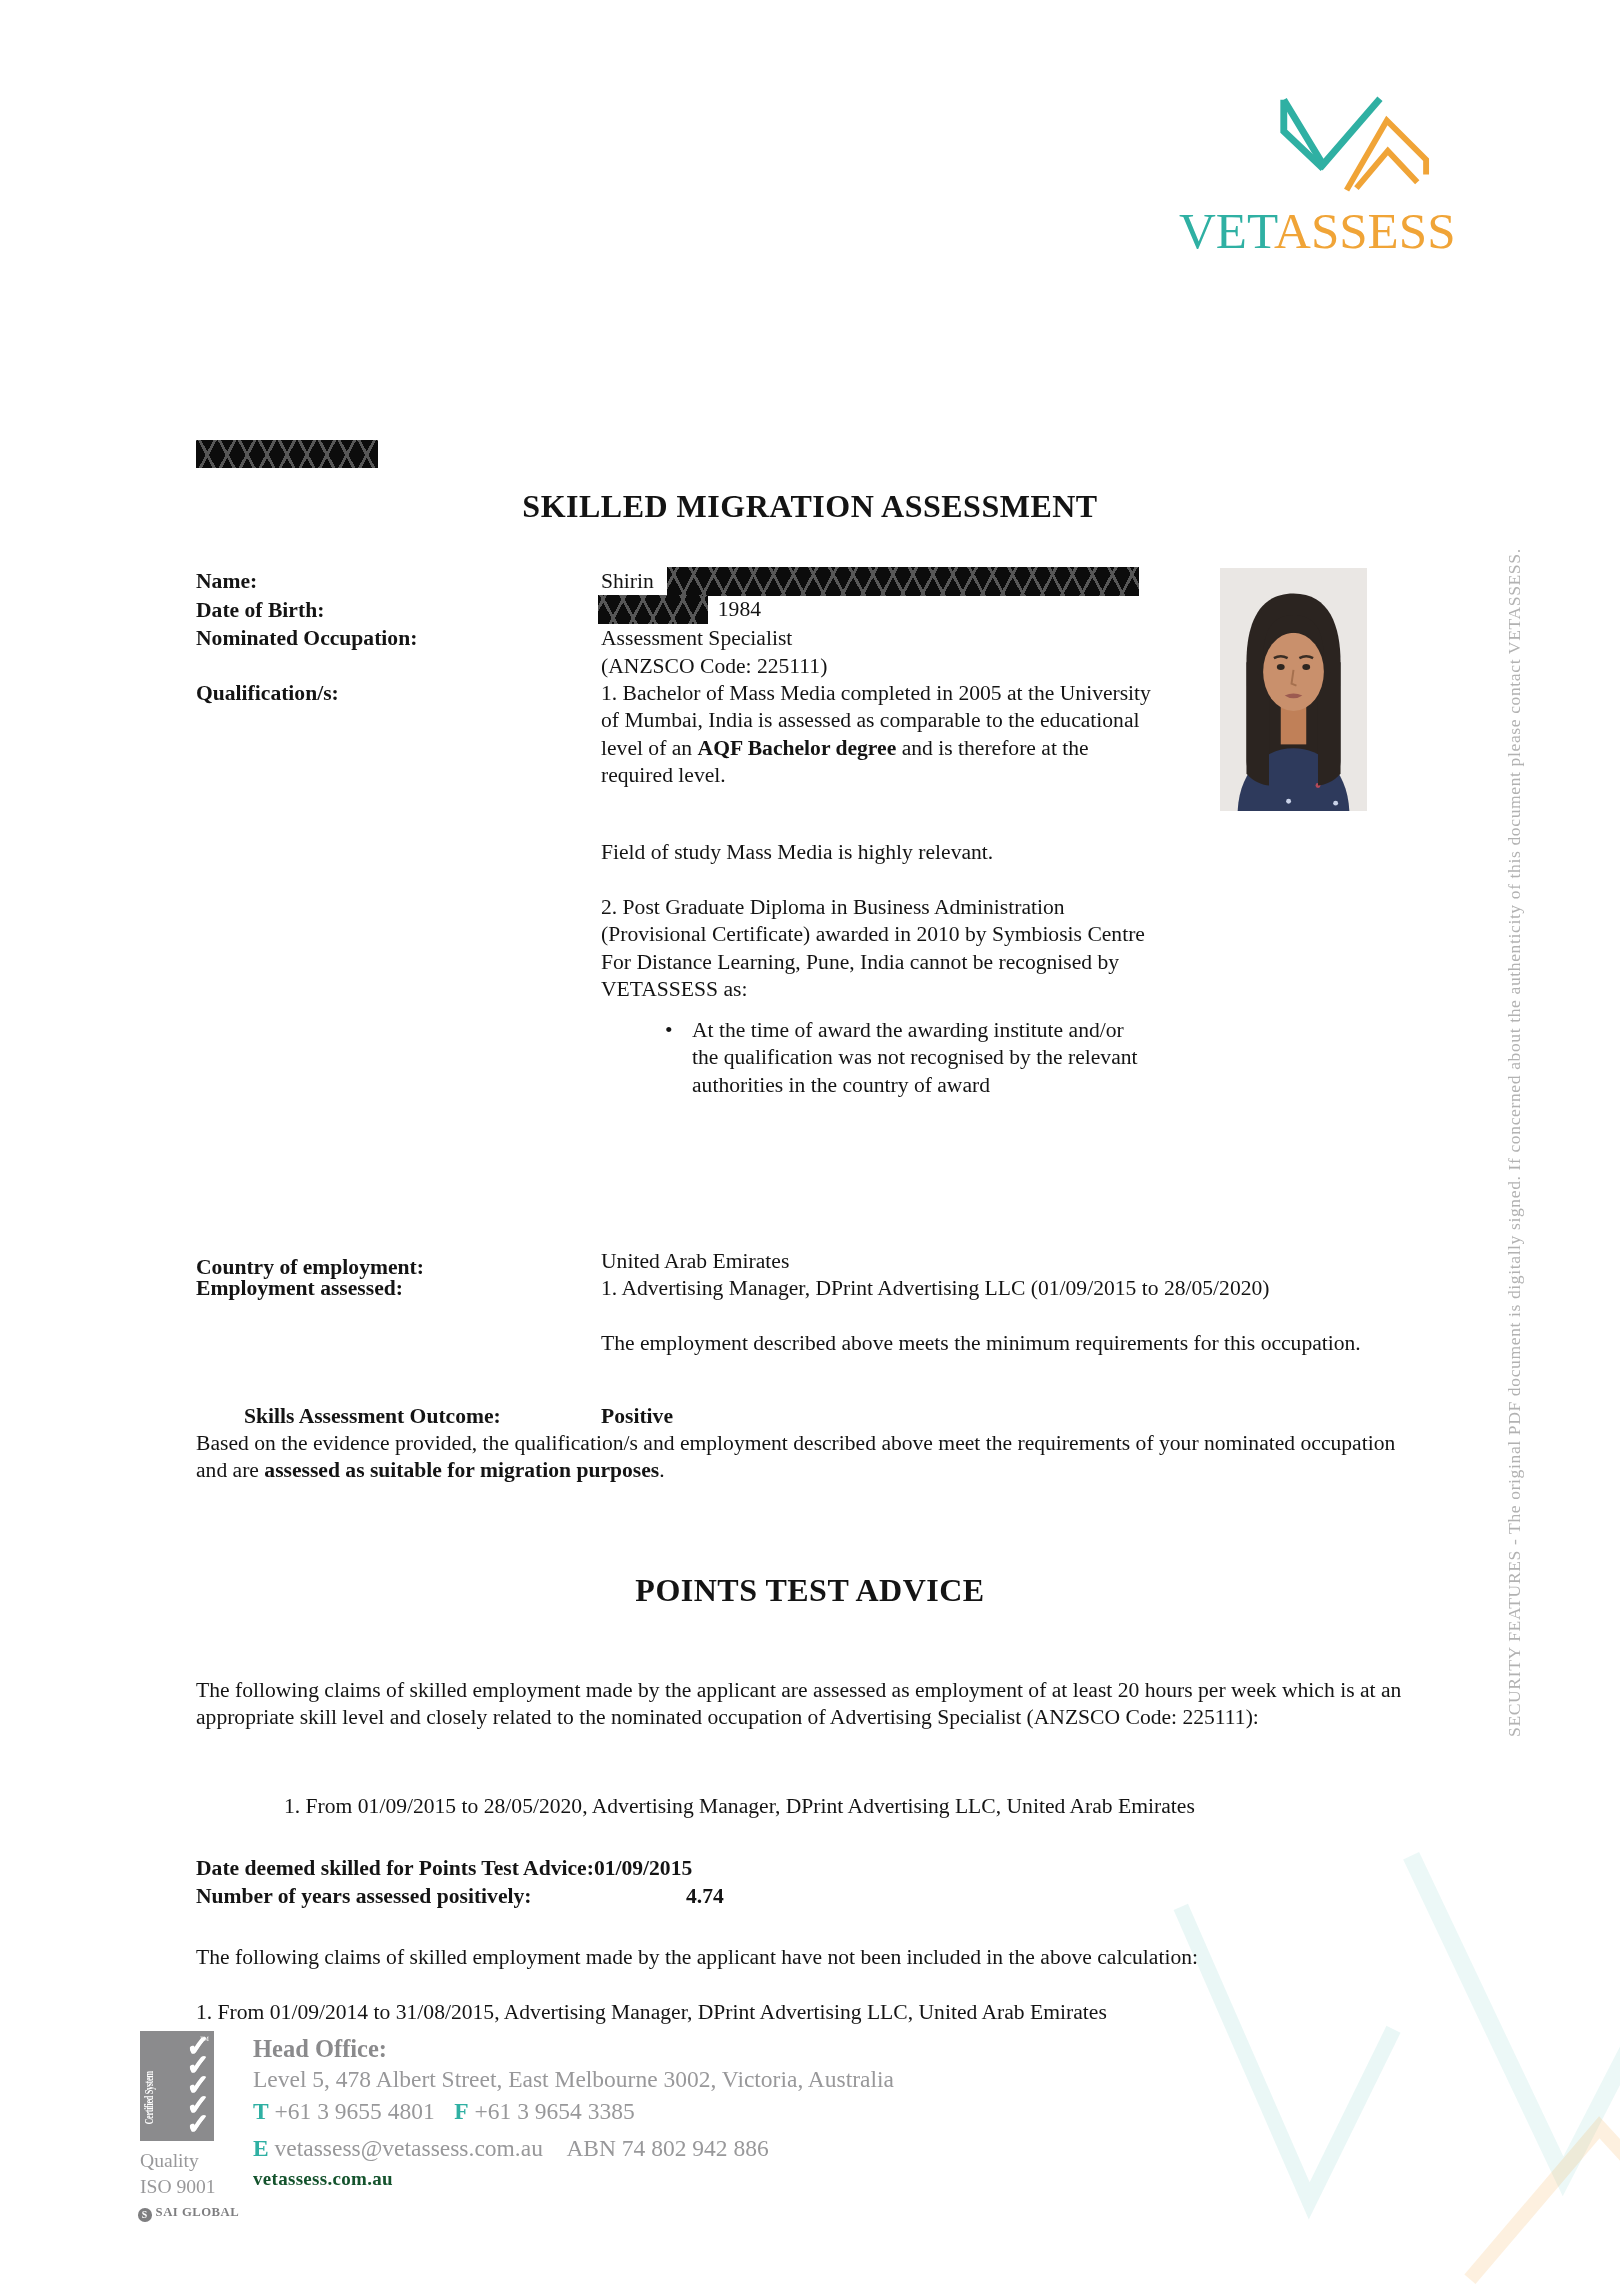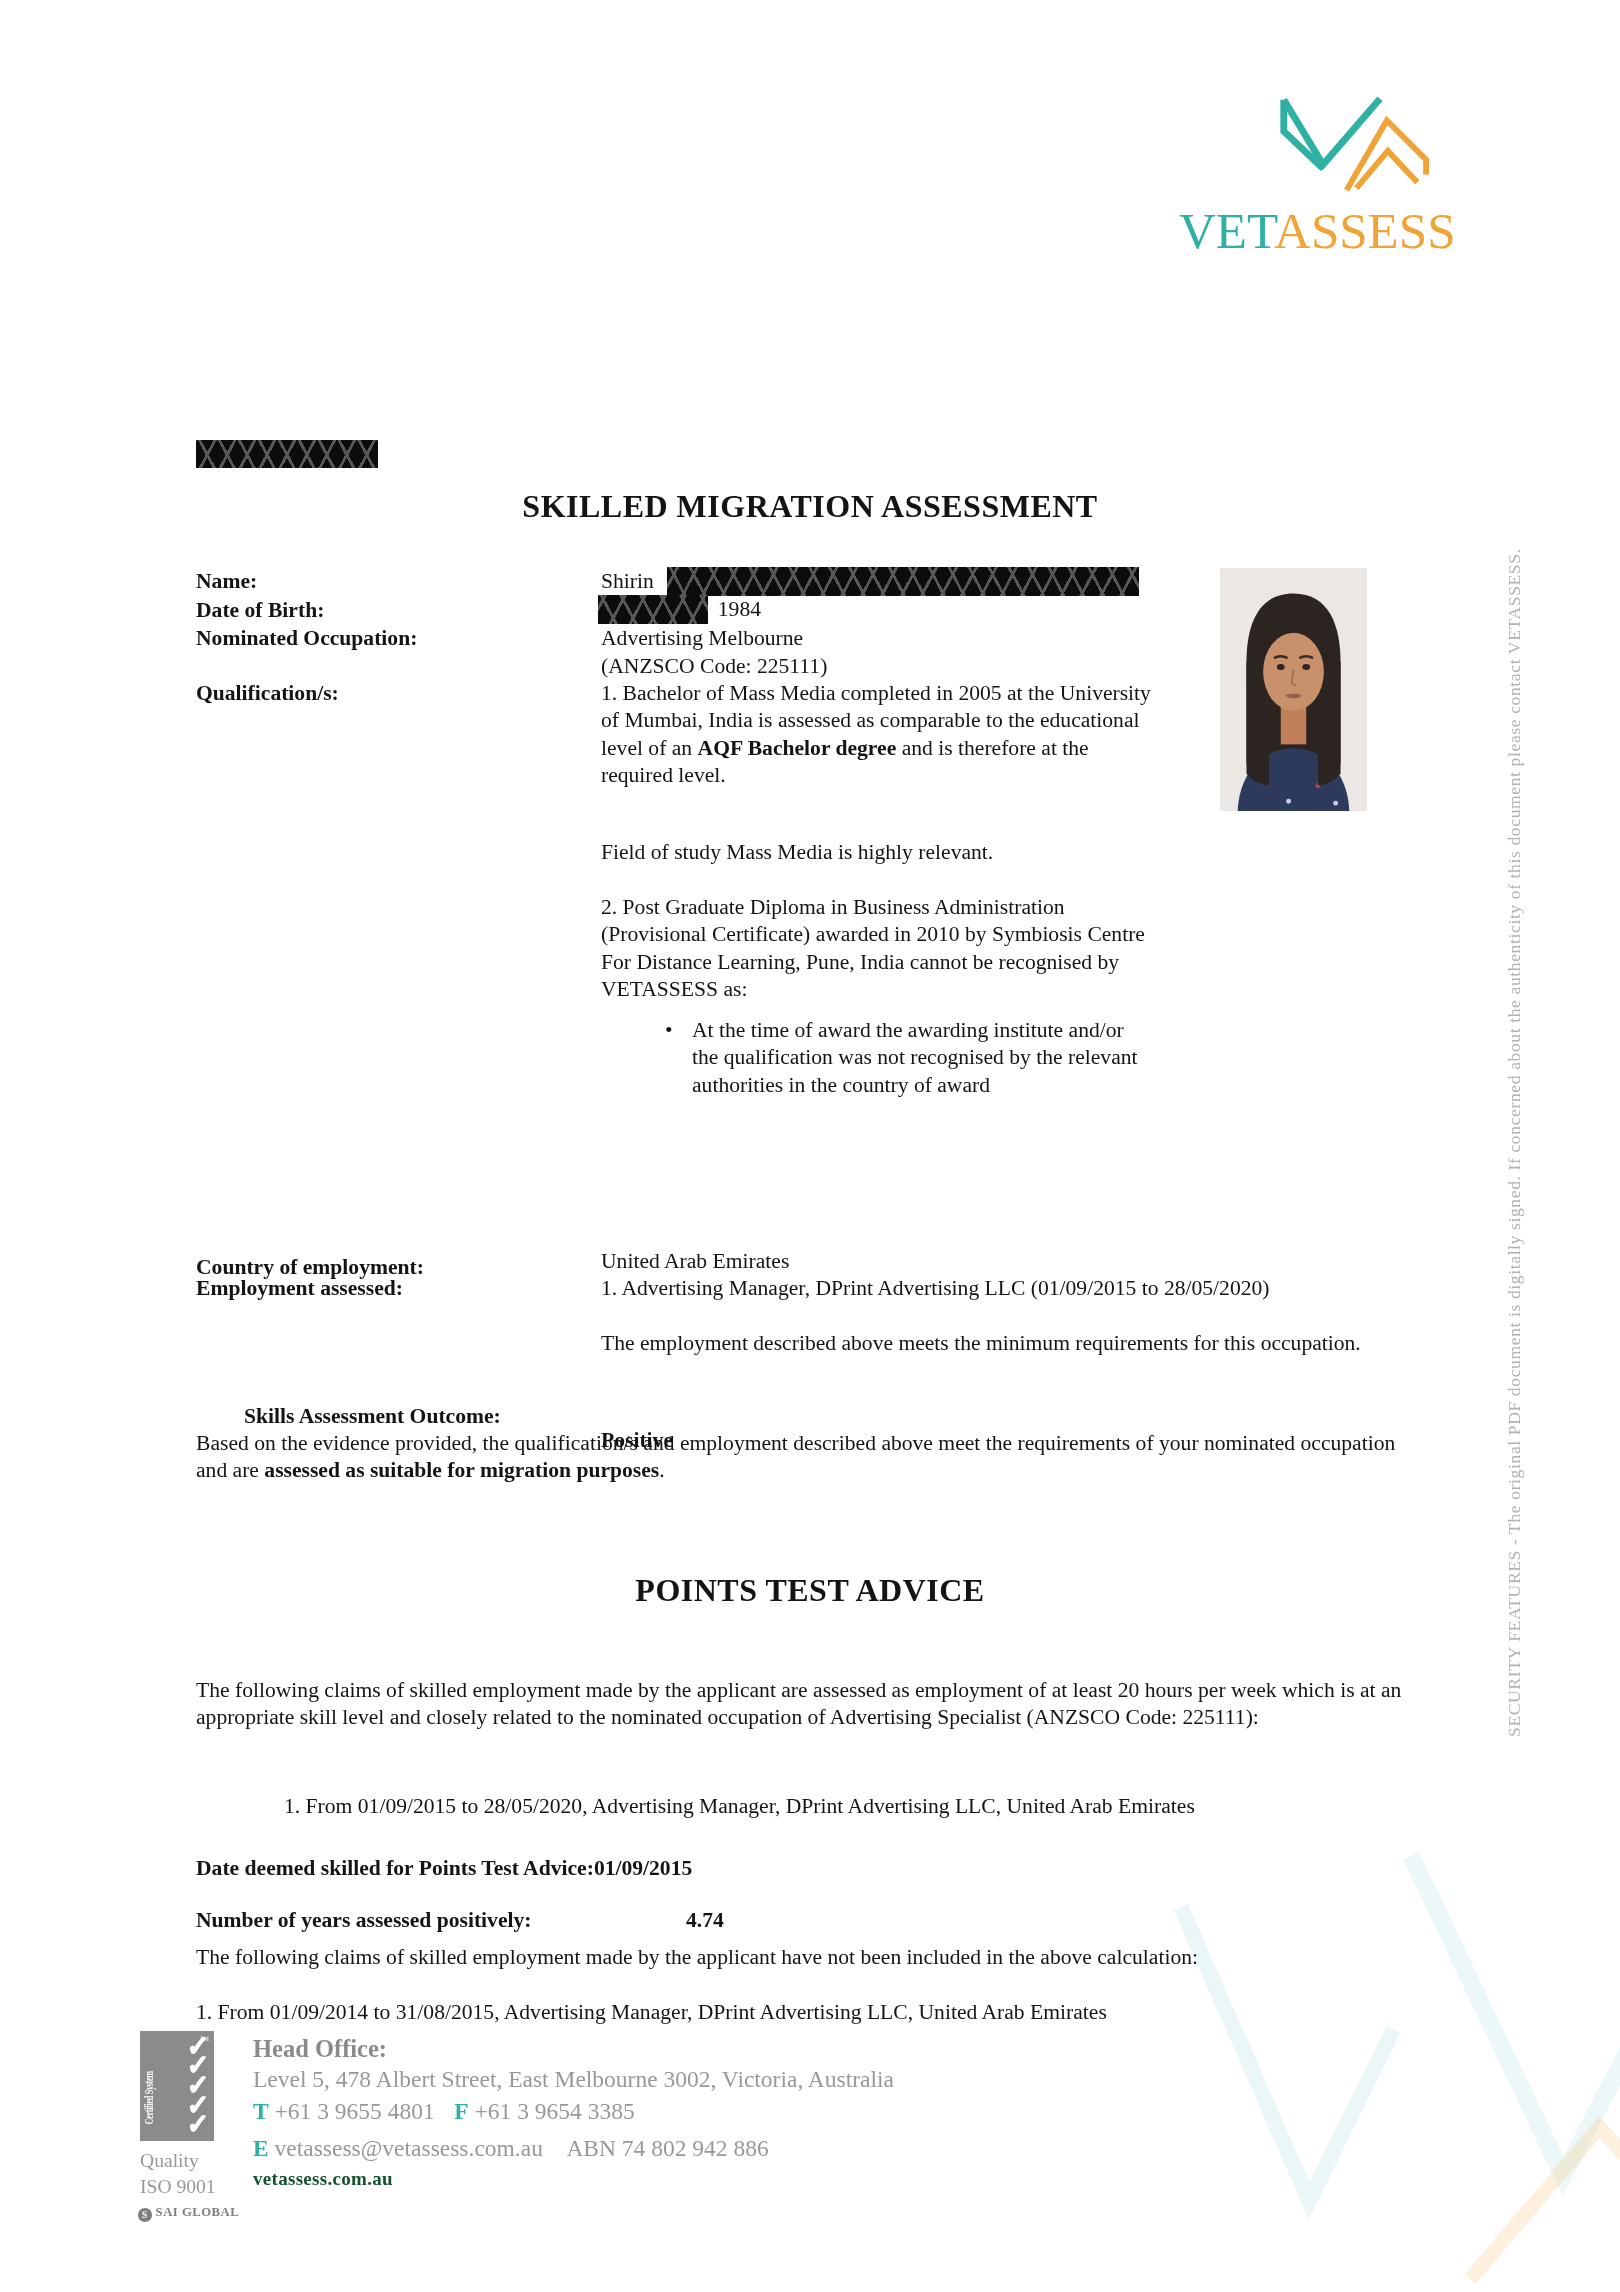--- a/index.html
+++ b/index.html
@@ -5,21 +5,21 @@
   html,body { margin:0; padding:0; background:#d9d9d9; }
   .page {
     position:relative; width:1620px; height:2293px; margin:0 auto;
     background:#ffffff; overflow:hidden;
     font-family:Liberation Serif, serif; color:#141414;
   }
   .abs { position:absolute; }
   .lbl { font-weight:bold; font-size:21.6px; line-height:27.4px; white-space:nowrap; }
   .val { font-size:21.6px; line-height:27.4px; white-space:nowrap; }
   .para { font-size:21.6px; line-height:27.4px; }
-  .b { font-weight:bold;margin-top:24px; }
+  .b { font-weight:bold; }
   .doc-title { font-size:32px; font-weight:bold; margin:0; text-align:center; letter-spacing:0.5px; }
   .center-band { left:0; width:1620px; }
   .redact {
     display:inline-block; background-color:#0c0c0c;
     background-image:
       repeating-linear-gradient(62deg, rgba(0,0,0,0) 0 14.7px, #575757 14.7px 17.6px),
       repeating-linear-gradient(-62deg, rgba(0,0,0,0) 0 14.7px, #575757 14.7px 17.6px);
   }
   .row { display:flex; align-items:center; }
   
@@ -109,21 +109,21 @@
   <div class="abs lbl" style="left:196px; top:680px;">Qualification/s:</div>
 
   <div class="abs row" style="left:601px; top:567px;">
     <span class="val">Shirin</span>
     <span class="redact" style="width:472px; height:29px; margin-left:13.7px;"></span>
   </div>
   <div class="abs row" style="left:598px; top:595px;">
     <span class="redact" style="width:110px; height:29px; margin-right:9.8px;"></span>
     <span class="val">1984</span>
   </div>
-  <div class="abs val" style="left:601px; top:625px;">Advertising Melbourne</div>
+  <div class="abs val" style="left:601px; top:625px;">Assessment Specialist</div>
   <div class="abs val" style="left:601px; top:653px;">(ANZSCO Code: 225111)</div>
 
   <div class="abs para" style="left:601px; top:680px; width:564px;">
     <span>1. Bachelor of Mass Media completed in 2005 at the University of Mumbai, India is assessed as comparable to the educational level of an </span><span class="b">AQF Bachelor degree</span><span> and is therefore at the required level.</span>
   </div>
 
   <div class="abs para" style="left:601px; top:839px;">Field of study Mass Media is highly relevant.</div>
 
   <div class="abs para" style="left:601px; top:894px; width:564px;">2. Post Graduate Diploma in Business Administration (Provisional Certificate) awarded in 2010 by Symbiosis Centre For Distance Learning, Pune, India cannot be recognised by VETASSESS as:</div>
 

